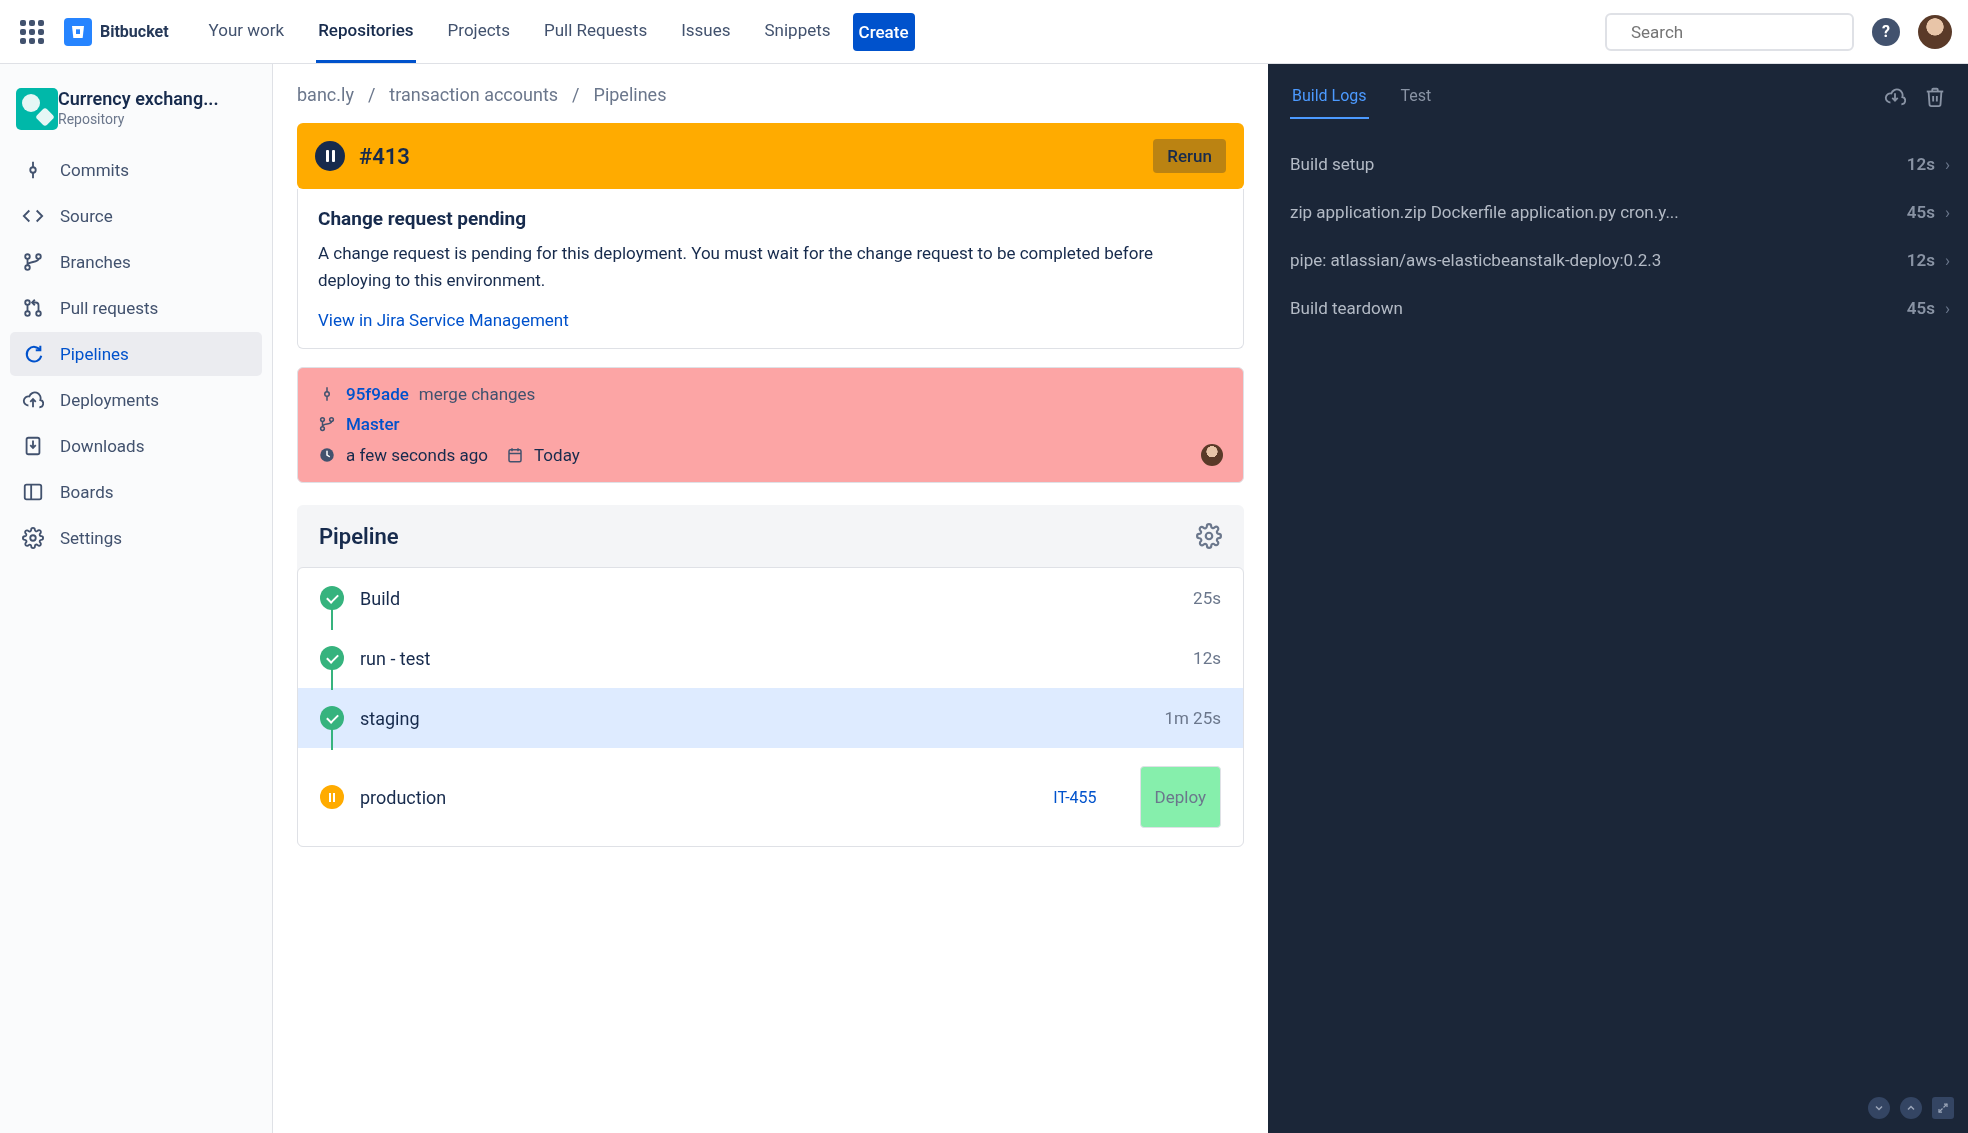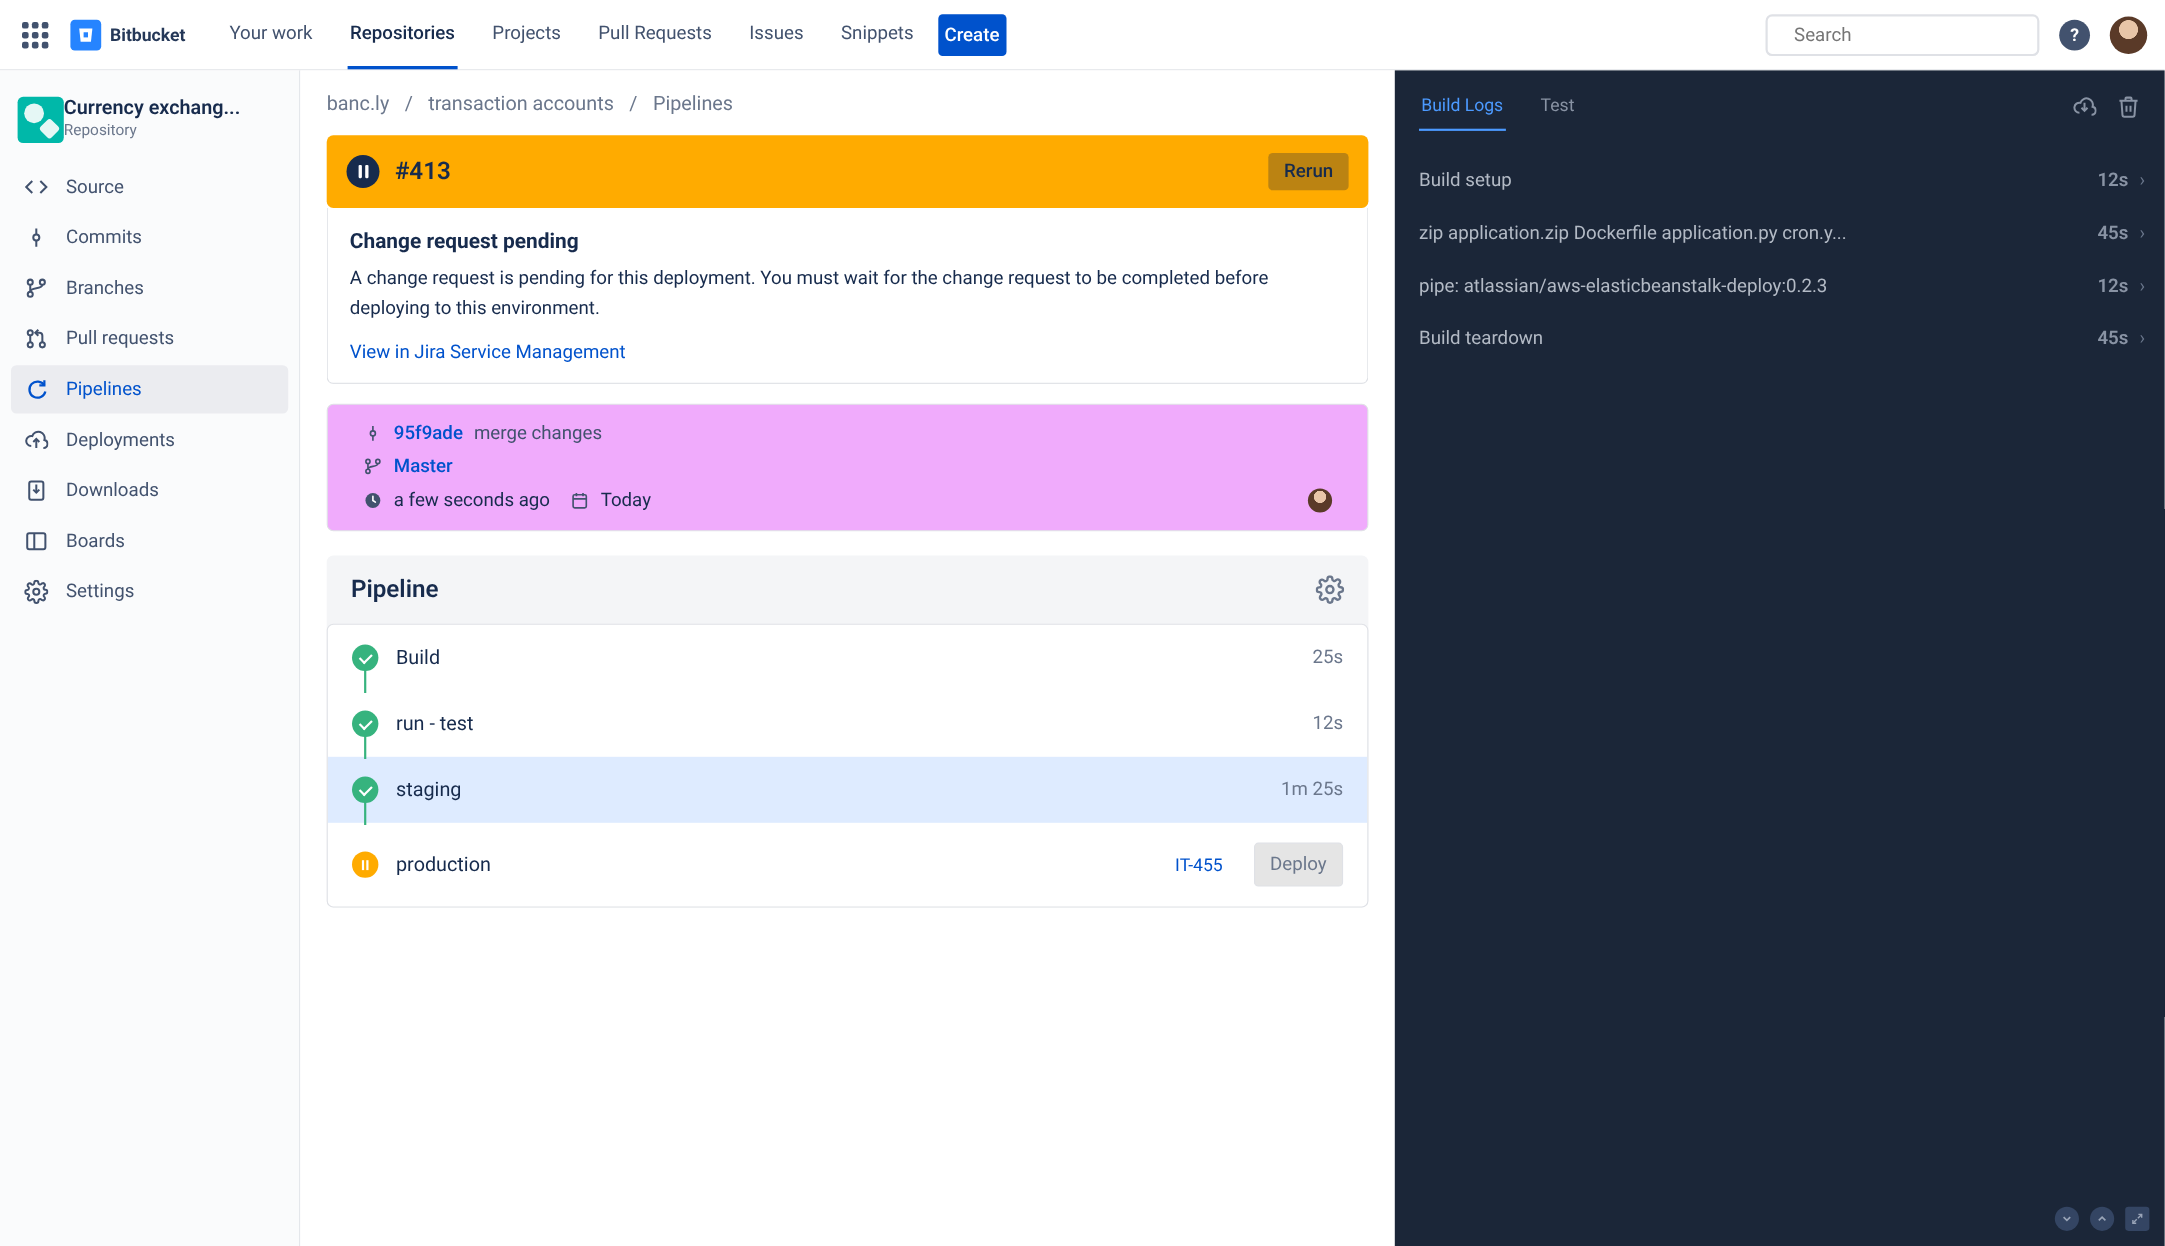--- a/index.html
+++ b/index.html
@@ -57,21 +57,21 @@
   .sep{color:var(--muted)}
   .banner{background:var(--orange);border-radius:6px;padding:16px 18px;display:flex;align-items:center;gap:14px;margin-bottom:0}
   .banner .paused{width:30px;height:30px;border-radius:50%;background:#172b4d;display:flex;align-items:center;justify-content:center;gap:3px}
   .banner .paused span{width:3px;height:12px;background:#fff;border-radius:1px}
   .run-num{font-size:22px;font-weight:600;color:#172b4d}
   .rerun{margin-left:auto;background:rgba(9,30,66,.28);border:none;color:#172b4d;font-size:17px;font-weight:500;padding:7px 14px;border-radius:4px;cursor:pointer}
   .card{border:1px solid var(--border);border-top:none;border-radius:0 0 6px 6px;padding:18px 20px;margin-bottom:18px;background:#fff}
   .card h3{margin:0 0 10px 0;font-size:19px}
   .card p{margin:0;color:#172b4d;font-size:17px;line-height:1.6}
   .card a{display:inline-block;margin-top:16px;color:var(--blue-link);font-size:17px;text-decoration:none;cursor:pointer}
-  .card2{border:1px solid var(--border);border-radius:6px;padding:16px 32px;margin-bottom:22px;background:#f0abfc}
+  .card2{border:1px solid var(--border);border-radius:6px;padding:16px 20px;margin-bottom:22px;background:#fca5a5}
   .row{display:flex;align-items:center;gap:10px;margin-bottom:10px;font-size:17px}
   .row .ic2{width:18px;height:18px;color:#42526e}
   .hash{color:var(--blue-link);font-weight:500;cursor:pointer}
   .msg{color:#42526e}
   .branch{color:var(--blue-link);font-weight:500;cursor:pointer}
   .mini-av{width:22px;height:22px;border-radius:50%;background:radial-gradient(circle at 50% 35%,#e8c5a8 30%,#5a3a28 32%);margin-left:auto}
 
   .pipe-head{display:flex;align-items:center;justify-content:space-between;padding:18px 22px}
   .pipe-head h2{margin:0;font-size:22px;font-weight:600}
   .gear{width:26px;height:26px;color:#6b778c;cursor:pointer}
@@ -81,21 +81,21 @@
   .stage.active{background:#deebff}
   .stage+.stage::before{content:"";position:absolute;left:33px;top:-22px;width:2px;height:24px;background:var(--green)}
   .stage:last-child::before{background:var(--green)}
   .status-dot{width:24px;height:24px;border-radius:50%;display:flex;align-items:center;justify-content:center;flex-shrink:0}
   .status-dot.ok{background:var(--green)}
   .status-dot.ok::after{content:"";width:9px;height:5px;border-left:2px solid #fff;border-bottom:2px solid #fff;transform:rotate(-45deg);margin-top:-2px}
   .status-dot.pause{background:var(--orange2)}
   .status-dot.pause span{width:2px;height:9px;background:#fff;margin:0 1px}
   .stage .name{font-size:18px;color:#172b4d}
   .stage .dur{margin-left:auto;font-size:17px;color:var(--muted)}
-  .deploy-btn{margin-left:12px;background:#e5e5e5;border:1px solid var(--border);border-radius:4px;padding:9px 14px;font-size:17px;color:#6b778c;cursor:not-allowed}
+  .deploy-btn{margin-left:27px;background:#86efac;border:1px solid var(--border);border-radius:4px;padding:20px 14px;font-size:17px;color:#6b778c;cursor:not-allowed}
   .jira{color:var(--blue-link);font-size:16px;margin-left:auto}
 
   .logpanel{width:700px;background:var(--dark-bg);color:#b3bac5;display:flex;flex-direction:column;position:relative}
   .logpanel-head{display:flex;align-items:center;padding:10px 22px 0 22px;border-bottom:1px solid transparent}
   .log-tabs{display:flex;gap:30px}
   .log-tab{font-size:16px;padding:12px 2px;border-bottom:2px solid transparent;cursor:pointer;color:#8993a4}
   .log-tab.active{color:#4c9aff;border-bottom-color:#4c9aff}
   .log-actions{margin-left:auto;display:flex;gap:18px}
   .log-actions .icn{width:22px;height:22px;color:#8993a4;cursor:pointer}
   .log-list{padding:20px 8px 20px 22px;font-family:ui-monospace,SFMono-Regular,Menlo,Consolas,monospace;font-size:17px}
@@ -161,32 +161,32 @@
     <div class="repo-head">
       <div class="repo-icon"></div>
       <div>
         <div class="repo-title">Currency exchang...</div>
         <div class="repo-sub">Repository</div>
       </div>
     </div>
     <ul class="side-list">
       <li class="side-item">
         <svg class="ic" viewBox="0 0 24 24" fill="none" stroke="currentColor" stroke-width="2">
-            <polyline points="16 18 22 12 16 6"></polyline>
-            <polyline points="8 6 2 12 8 18"></polyline>
-          </svg>
-        <span>Source</span>
-      </li>
-      <li class="side-item">
-        <svg class="ic" viewBox="0 0 24 24" fill="none" stroke="currentColor" stroke-width="2">
             <circle cx="12" cy="12" r="3"></circle>
             <line x1="12" y1="3" x2="12" y2="9"></line>
             <line x1="12" y1="15" x2="12" y2="21"></line>
           </svg>
         <span>Commits</span>
+      </li>
+      <li class="side-item">
+        <svg class="ic" viewBox="0 0 24 24" fill="none" stroke="currentColor" stroke-width="2">
+            <polyline points="16 18 22 12 16 6"></polyline>
+            <polyline points="8 6 2 12 8 18"></polyline>
+          </svg>
+        <span>Source</span>
       </li>
       <li class="side-item">
         <svg class="ic" viewBox="0 0 24 24" fill="none" stroke="currentColor" stroke-width="2">
             <circle cx="6" cy="6" r="2.5"></circle>
             <circle cx="6" cy="18" r="2.5"></circle>
             <circle cx="18" cy="6" r="2.5"></circle>
             <path d="M6 8.5v7M18 8.5c0 5-12 2-12 7"></path>
           </svg>
         <span>Branches</span>
       </li>

